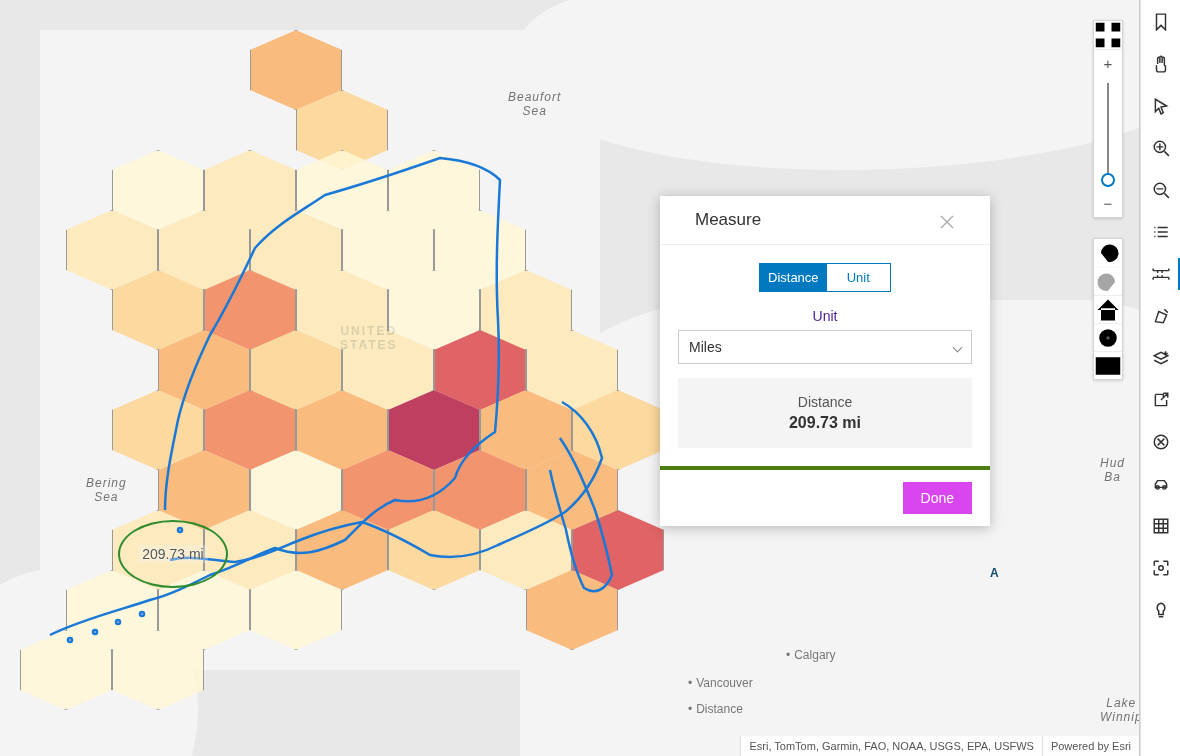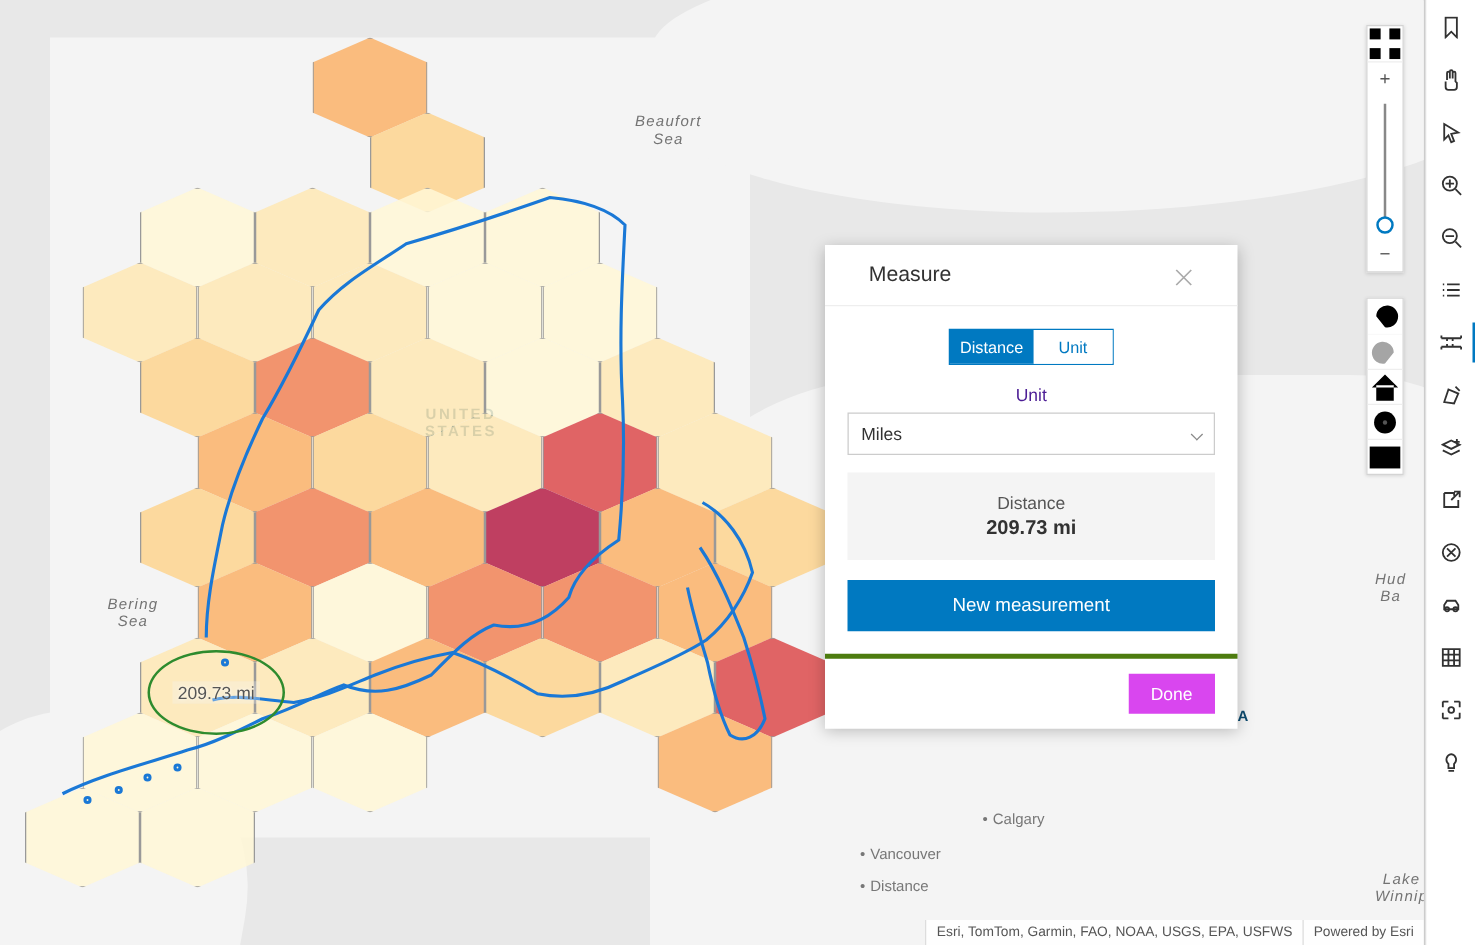--- a/index.html
+++ b/index.html
@@ -170,21 +170,20 @@
         </div>
         <div class="unit-lbl">Unit</div>
         <div class="select">
           <span>Miles</span>
           <i class="chev"></i>
         </div>
         <div class="result">
           <div class="lbl">Distance</div>
           <div class="val">209.73 mi</div>
         </div>
-        <button class="primary-btn">New measurement</button>
       </div>
       <div class="mp-foot">
         <button class="done-btn">Done</button>
       </div>
     </div>
 
     <div class="map-ctrl zoom-group">
       <div class="row">
           <svg viewBox="0 0 16 16">
             <rect x="1" y="1" width="5" height="5"></rect>

